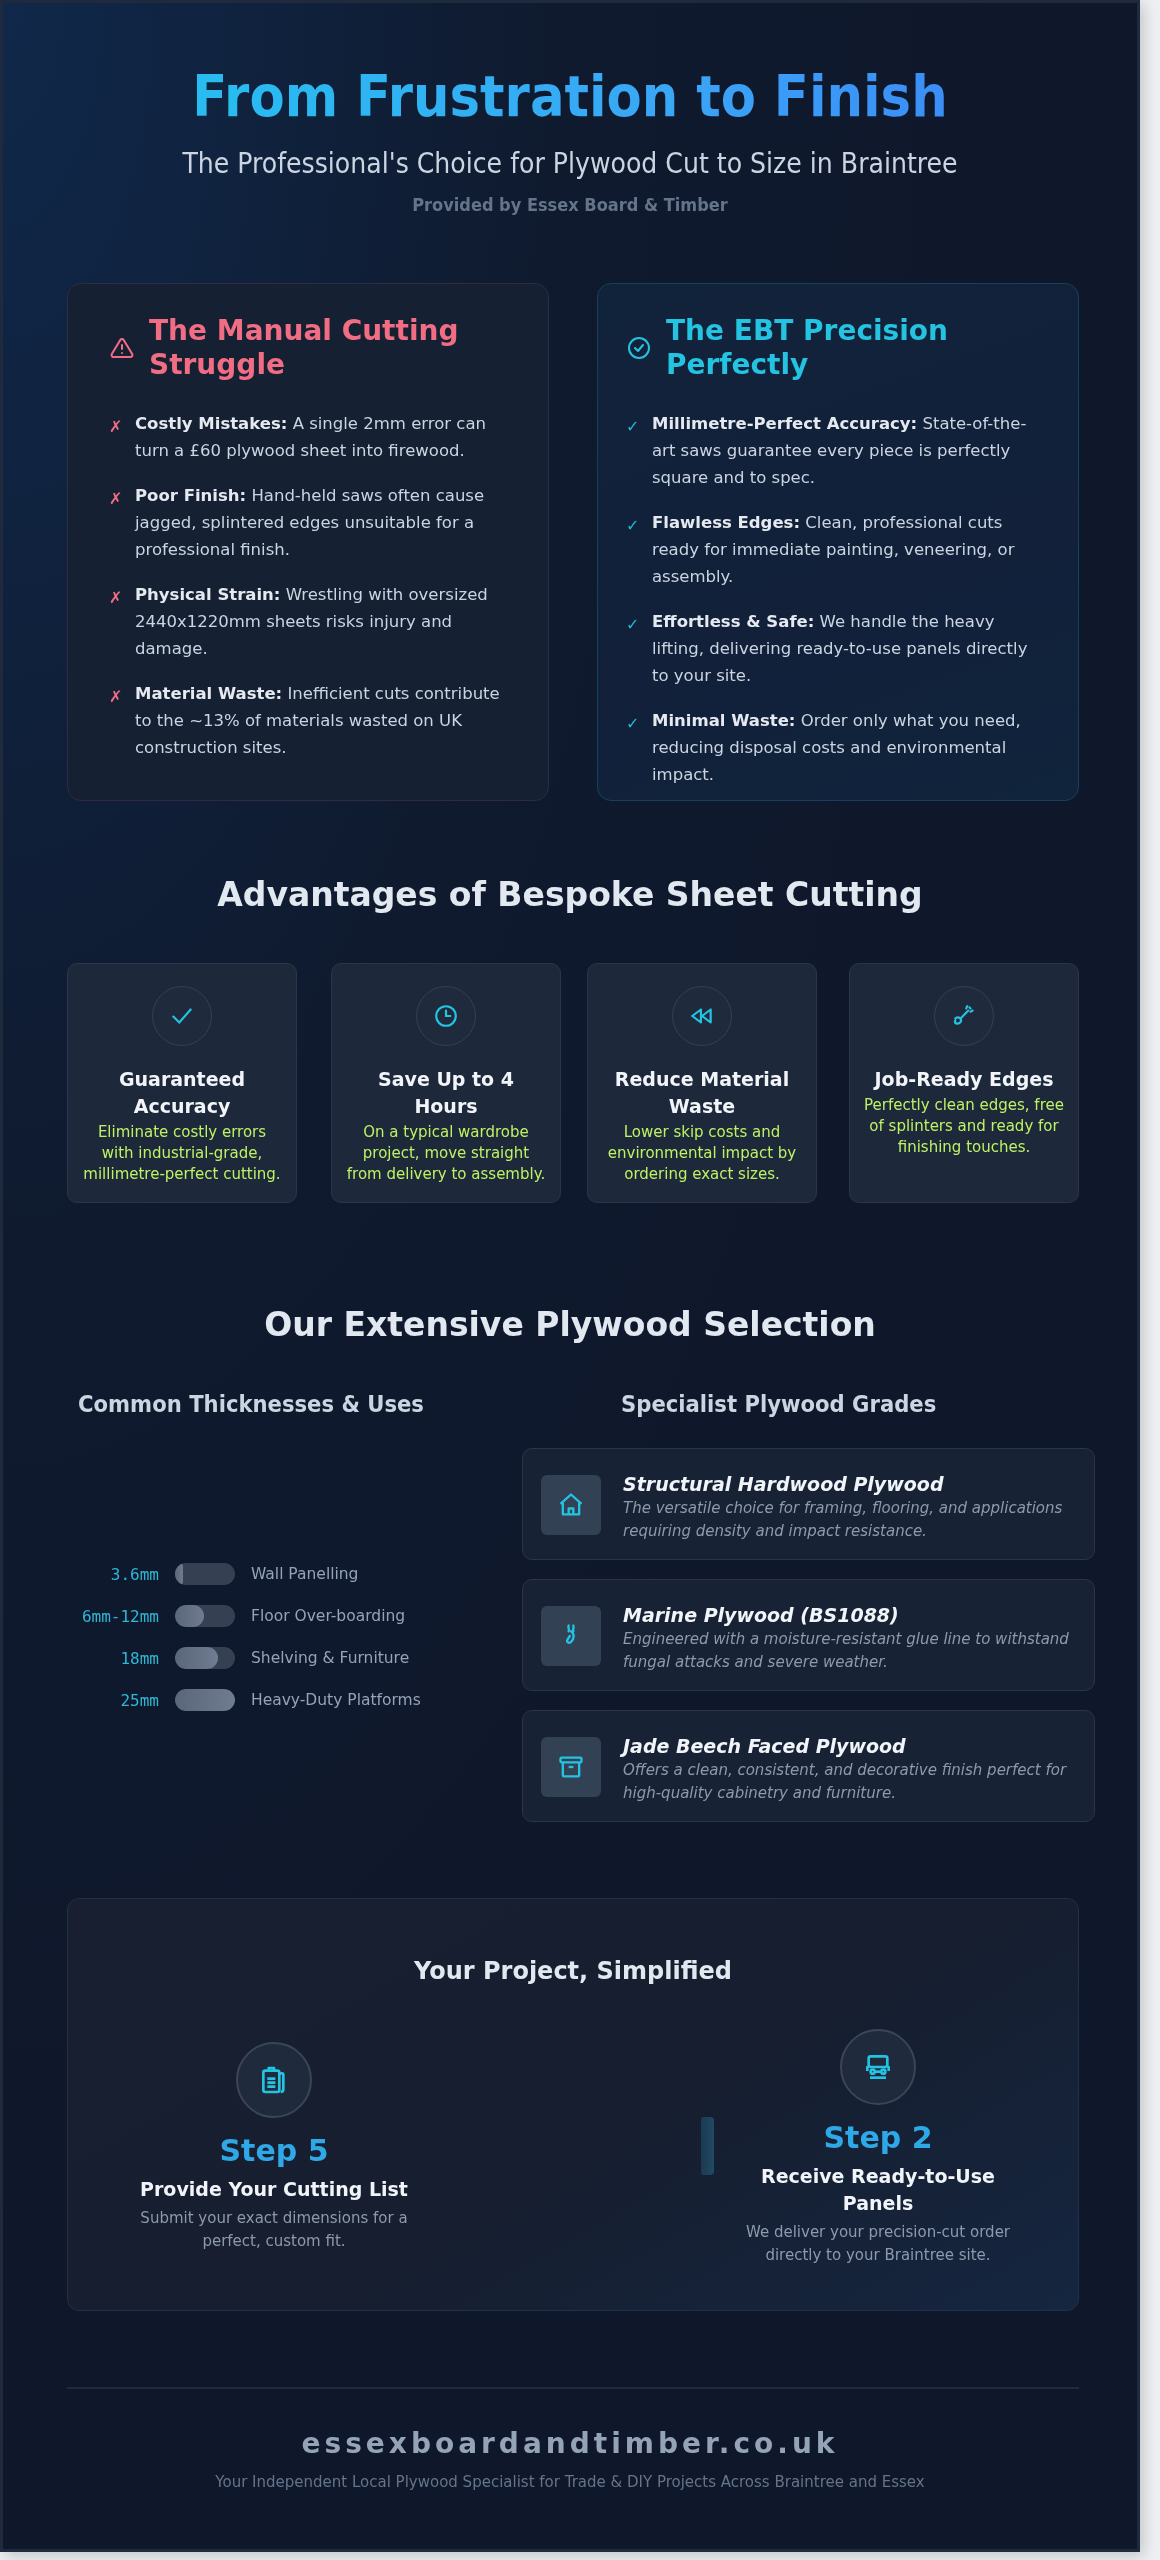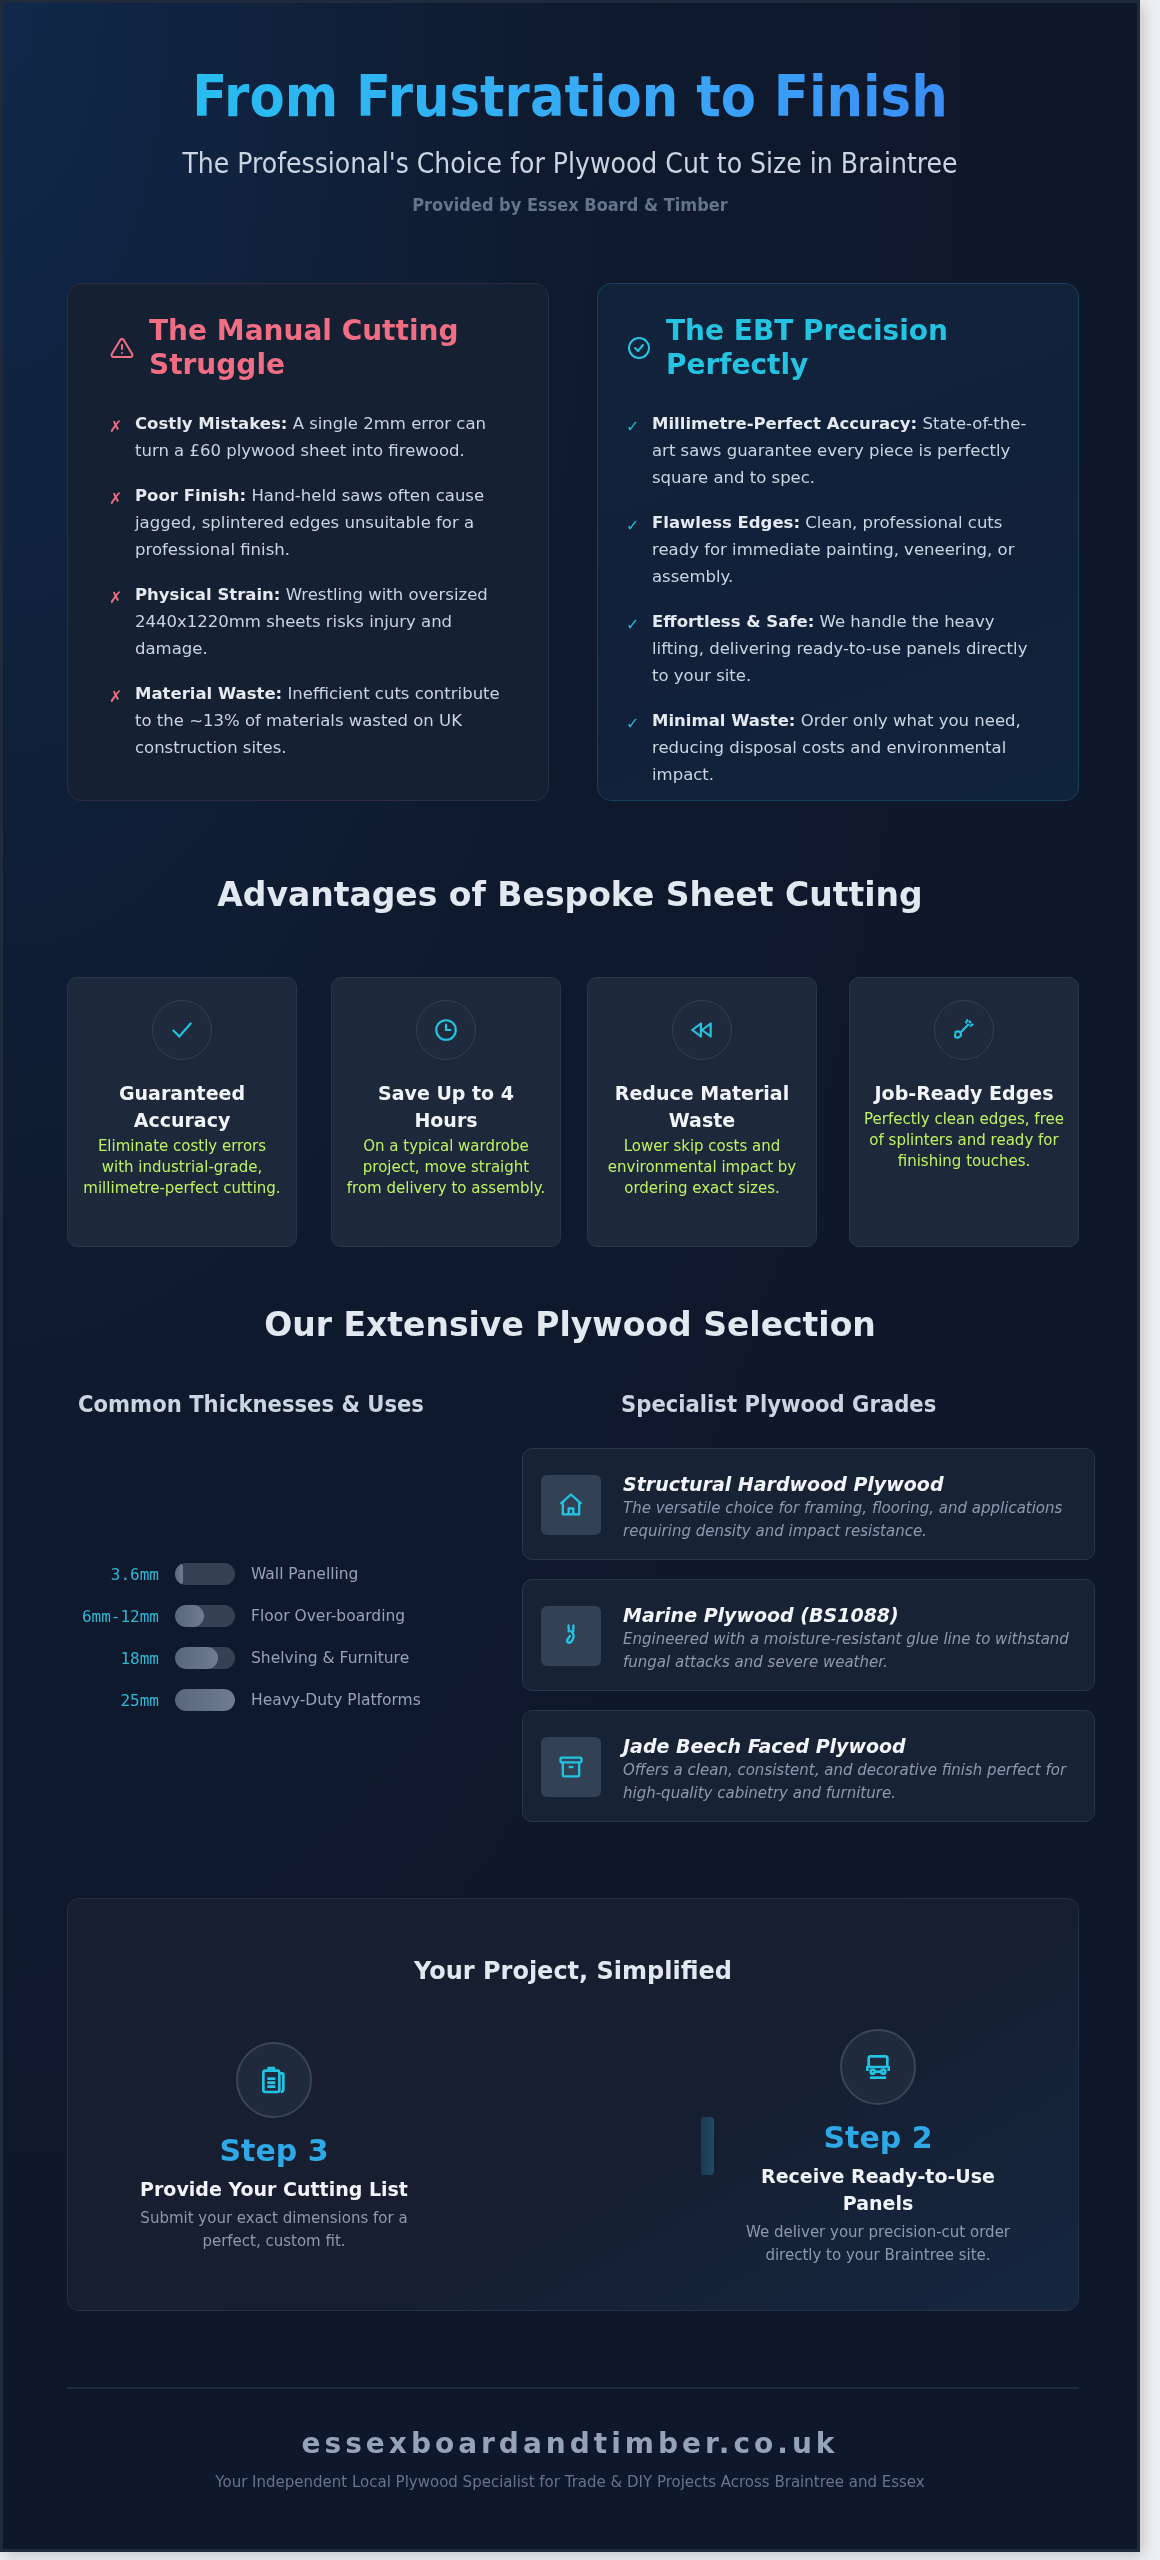--- a/index.html
+++ b/index.html
@@ -42,22 +42,22 @@
   .ccard li { display: flex; gap: 12px; margin-bottom: 18px; font-size: 16.5px; line-height: 27px; color: #cbd5e1; }
   .ccard li .mark { flex: 0 0 14px; font-size: 16px; line-height: 34px; }
   .bad li .mark { color: #f16d84; }
   .good li .mark { color: #22b8d6; }
   .ccard li b { color: #e5e9f0; }
 
   
   .sec-title { position: absolute; left: 0; right: 0; text-align: center; font-size: 33px; font-weight: bold; color: #e2e8f0; }
   .adv { position: absolute; top: 960px; left: 64px; width: 1012px; height: 270px; }
   .acard {
-    position: absolute; top: 0; width: 230px; height: 270px; border-radius: 10px;
-    background: #1d283a; border: 1px solid #2a3549; text-align: center; padding: 22px 14px 0; margin-top: 14px;
+    position: absolute; top: 0; width: 230px; height: 240px; border-radius: 10px;
+    background: #1d283a; border: 1px solid #2a3549; text-align: center; padding: 22px 14px 0;
   }
   .acircle {
     width: 60px; height: 60px; border-radius: 50%; margin: 0 auto 20px;
     background: #1f2b3d; border: 1px solid #334155; display: flex; align-items: center; justify-content: center;
   }
   .atitle { font-size: 19px; font-weight: bold; color: #f1f5f9; line-height: 27px; }
   .adesc { font-size: 15px; color: #bef264; line-height: 21px; margin-top: 2px; }
 
   
   .subhead { position: absolute; font-size: 23px; font-weight: bold; color: #cbd5e1; transform: scaleX(0.92); transform-origin: left; }
@@ -290,21 +290,21 @@
     <h2 class="sec-title">Your Project, Simplified</h2>
     <div class="step" style="left:56px; top:143px;">
       <div class="scircle">
           <svg width="32" height="32" viewBox="0 0 24 24" fill="none" stroke="#25c3e2" stroke-width="2" stroke-linejoin="round">
             <rect x="4" y="5" width="12" height="16" rx="1.5"></rect>
             <path d="M8 5V3h4v2"></path>
             <path d="M16 7h2a1 1 0 0 1 1 1v11a2 2 0 0 1-2 2"></path>
             <path d="M7 11h6M7 14h6M7 17h6"></path>
           </svg>
         </div>
-      <div class="snum">Step 3</div>
+      <div class="snum">Step 5</div>
       <div class="stitle">Provide Your Cutting List</div>
       <div class="sdesc">Submit your exact dimensions for a perfect, custom fit.</div>
     </div>
     <div class="connector"></div>
     <div class="step" style="left:660px; top:130px;">
       <div class="scircle">
           <svg width="32" height="32" viewBox="0 0 24 24" fill="none" stroke="#25c3e2" stroke-width="2" stroke-linejoin="round">
             <rect x="5" y="4" width="14" height="8" rx="1.5"></rect>
             <path d="M5 12H4v3M19 12h1v3"></path>
             <circle cx="8" cy="15.5" r="1.5"></circle>

